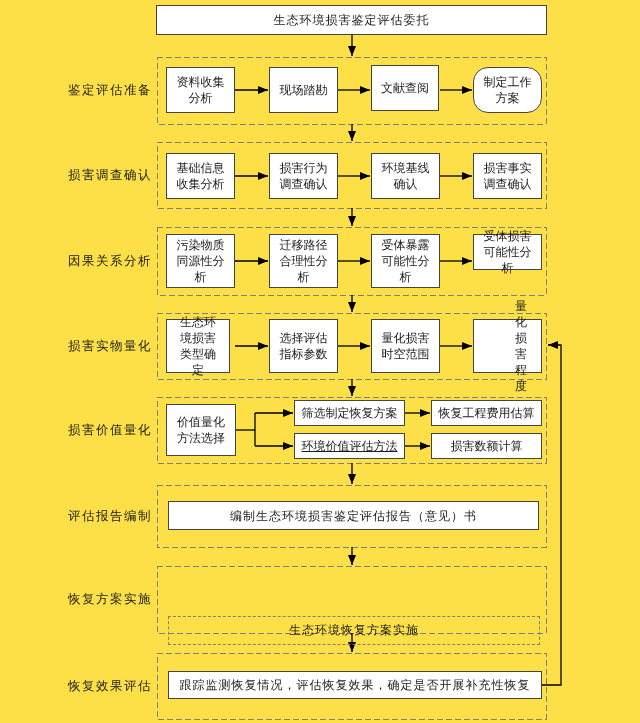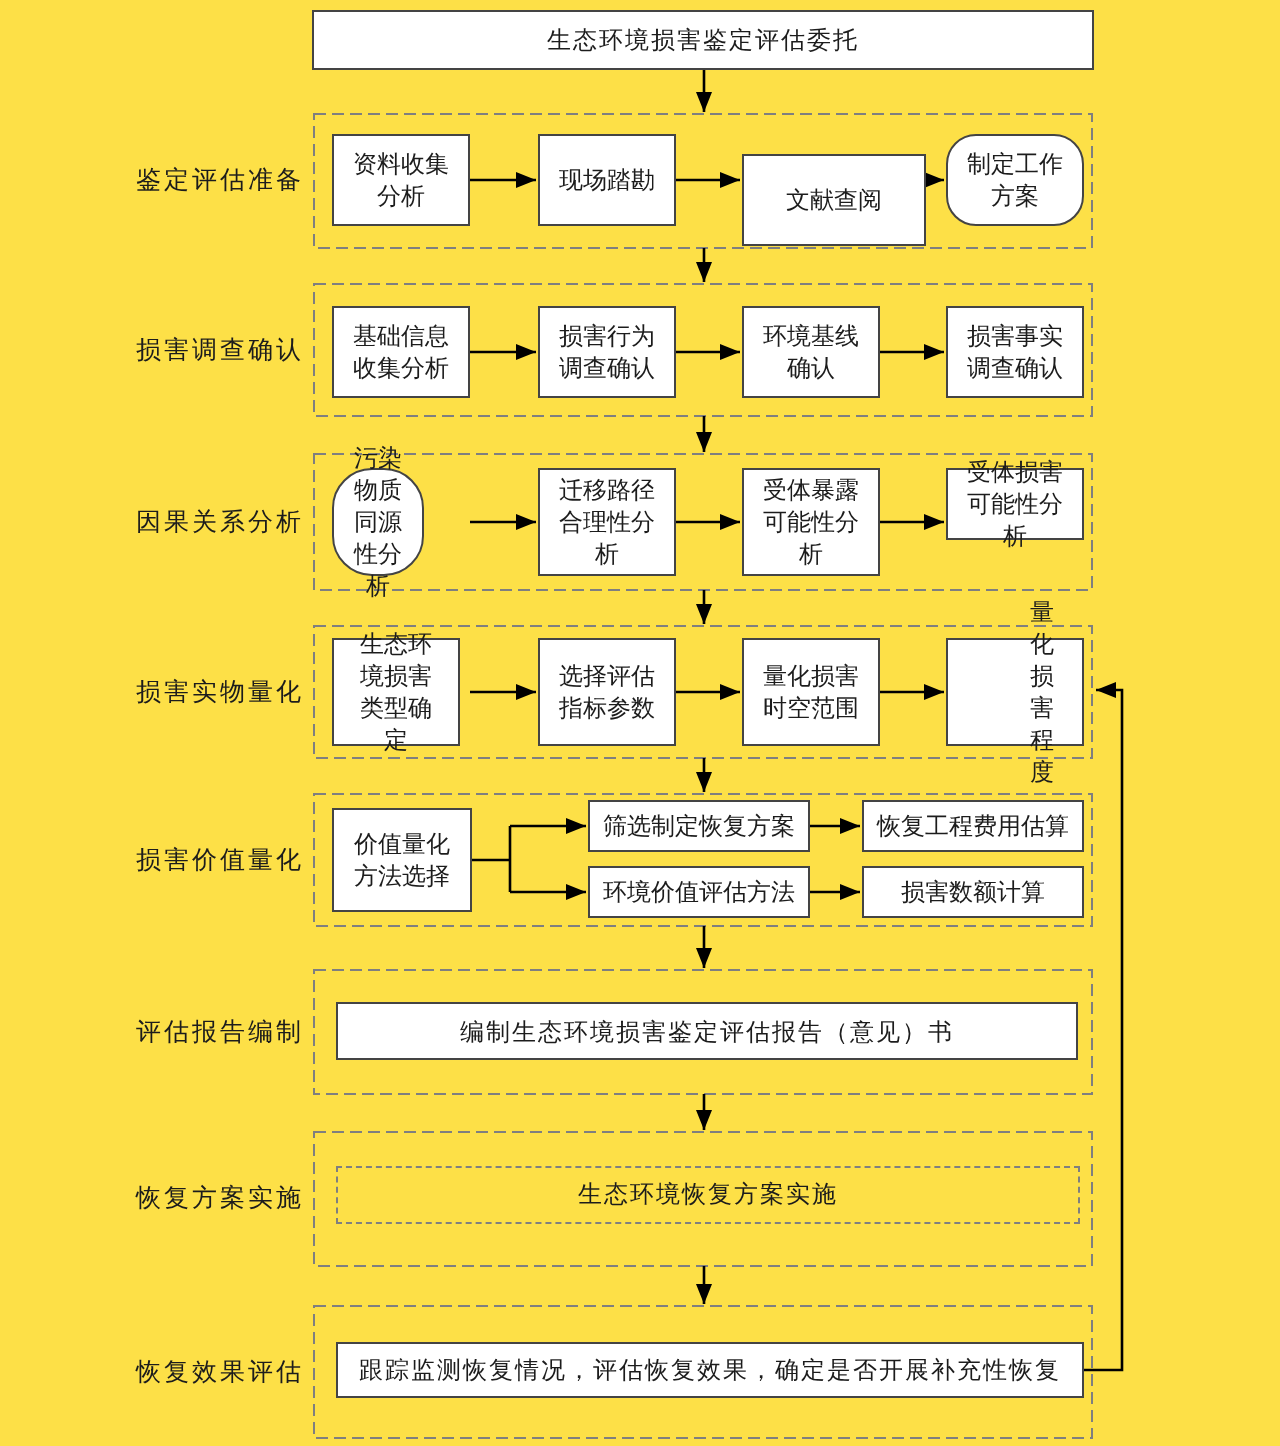--- a/index.html
+++ b/index.html
@@ -98,43 +98,43 @@
   <div class="stage-label" style="top:142px; height:66px;">损害调查确认</div>
   <div class="stage-label" style="top:227px; height:68px;">因果关系分析</div>
   <div class="stage-label" style="top:313px; height:66px;">损害实物量化</div>
   <div class="stage-label" style="top:397px; height:66px;">损害价值量化</div>
   <div class="stage-label" style="top:485px; height:62px;">评估报告编制</div>
   <div class="stage-label" style="top:566px; height:67px;">恢复方案实施</div>
   <div class="stage-label" style="top:653px; height:66px;">恢复效果评估</div>
 
   <div class="box step" style="left:166px; top:67px; width:69px; height:46px;">资料收集分析</div>
   <div class="box step" style="left:269px; top:67px; width:69px; height:46px;">现场踏勘</div>
-  <div class="box step" style="left:371px; top:77px; width:92px; height:46px;">文献查阅</div>
+  <div class="box step" style="left:371px; top:65px; width:68px; height:46px;">文献查阅</div>
   <div class="box step" style="left:473px; top:67px; width:69px; height:46px;border-radius:15px;">制定工作方案</div>
 
   <div class="box step" style="left:166px; top:153px; width:69px; height:46px;">基础信息收集分析</div>
   <div class="box step" style="left:269px; top:153px; width:69px; height:46px;">损害行为调查确认</div>
   <div class="box step" style="left:371px; top:153px; width:69px; height:46px;">环境基线确认</div>
   <div class="box step" style="left:473px; top:153px; width:69px; height:46px;">损害事实调查确认</div>
 
-  <div class="box step" style="left:166px; top:234px; width:46px; height:54px;border-radius:20px;">污染物质同源性分析</div>
+  <div class="box step" style="left:166px; top:234px; width:69px; height:54px;">污染物质同源性分析</div>
   <div class="box step" style="left:269px; top:234px; width:69px; height:54px;">迁移路径合理性分析</div>
   <div class="box step" style="left:371px; top:234px; width:69px; height:54px;">受体暴露可能性分析</div>
   <div class="box step" style="left:473px; top:234px; width:69px; height:36px;">受体损害可能性分析</div>
 
   <div class="box step" style="left:166px; top:319px; width:64px; height:54px;">生态环境损害类型确定</div>
   <div class="box step" style="left:269px; top:319px; width:69px; height:54px;">选择评估指标参数</div>
   <div class="box step" style="left:371px; top:319px; width:69px; height:54px;">量化损害时空范围</div>
   <div class="box step" style="left:473px; top:319px; width:69px; height:54px;padding-left:36px;">量化损害程度</div>
 
   <div class="box step" style="left:166px; top:404px; width:70px;  height:52px;">价值量化方法选择</div>
   <div class="box step-wide" style="left:294px; top:400px; width:111px; height:26px;">筛选制定恢复方案</div>
-  <div class="box step-wide" style="left:294px; top:433px; width:111px; height:26px;">环境价值评估方法</div>
+  <div class="box step-wide" style="left:294px; top:433px; width:111px; height:26px;text-decoration:underline;">环境价值评估方法</div>
   <div class="box step-wide" style="left:431px; top:400px; width:111px; height:26px;">恢复工程费用估算</div>
   <div class="box step-wide" style="left:431px; top:433px; width:111px; height:26px;">损害数额计算</div>
 
   <div class="box single" style="left:168px; top:501px; width:371px; height:29px;">编制生态环境损害鉴定评估报告（意见）书</div>
 
-  <div class="inner-dashed" style="left:168px; top:583px; width:372px; height:29px;">生态环境恢复方案实施</div>
+  <div class="inner-dashed" style="left:168px; top:616px; width:372px; height:29px;">生态环境恢复方案实施</div>
 
   <div class="box single" style="left:168px; top:671px; width:374px; height:28px;">跟踪监测恢复情况，评估恢复效果，确定是否开展补充性恢复</div>
 
 </div>
 
 </body></html>

